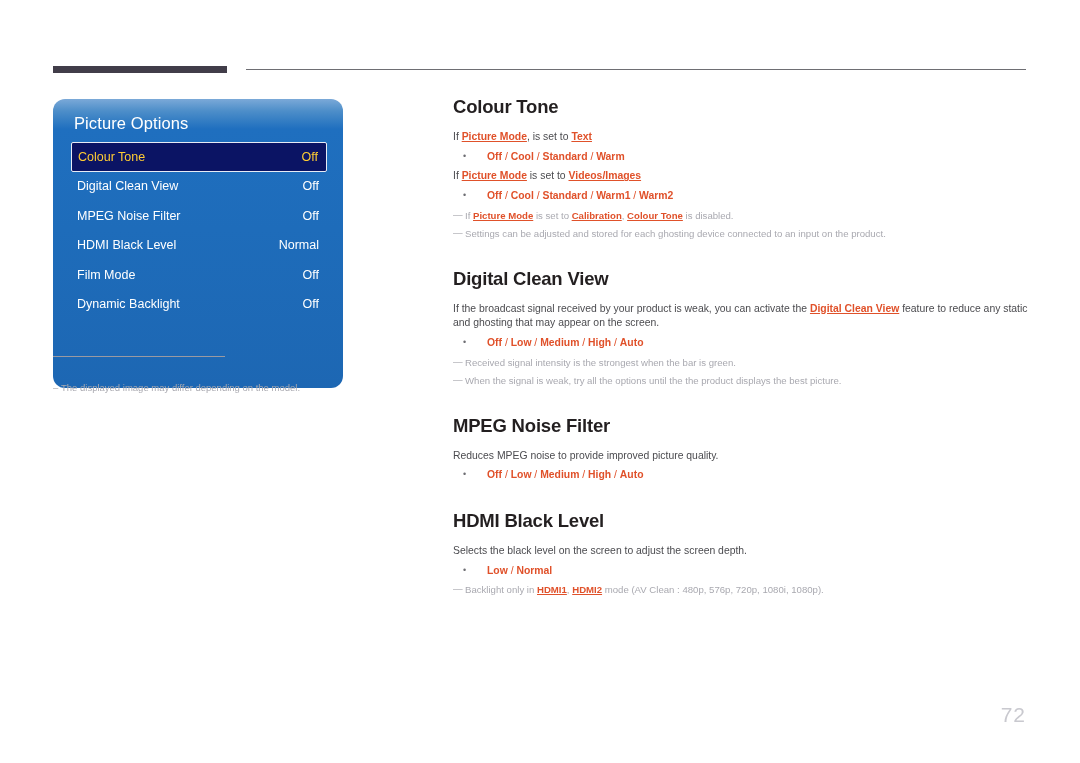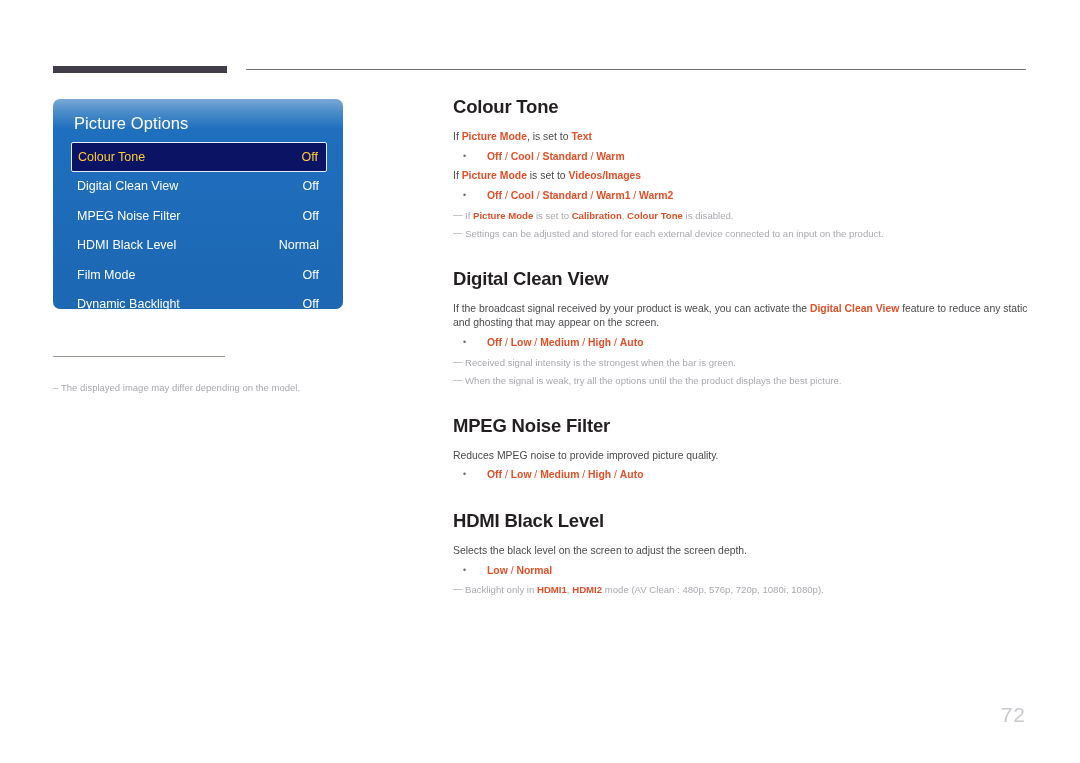--- a/index.html
+++ b/index.html
@@ -33,22 +33,22 @@
     height: 1px;
     background: #6e6e73;
   }
 
   
   #osd-panel {
     position: absolute;
     left: 53px;
     top: 99px;
     width: 290px;
-    height: 210px;
-    border-radius: 7px;
+    height: 289px;
+    border-radius: 12px;
     background: linear-gradient(to bottom,
         #7ba9d8 0px,
         #4d8ec9 12px,
         #1f6fbf 30px,
         #1e6cba 45%,
         #1d67b3 100%);
     box-sizing: border-box;
     padding: 8px;
     overflow: hidden;
   }
@@ -129,20 +129,21 @@
   }
   p.body-line {
     margin: 0 0 4px 0;
     font-size: 10.4px;
     line-height: 1.42;
     color: #4b4b4f;
   }
   .accent {
     color: #e0512a;
     font-weight: bold;
+    text-decoration: underline;
   }
   ul.opt-list {
     list-style: none;
     margin: 2px 0 4px 0;
     padding: 0;
   }
   ul.opt-list li {
     position: relative;
     padding-left: 34px;
     font-size: 10.4px;
@@ -239,21 +240,21 @@
       <h2 class="section-title">Colour Tone</h2>
       <p class="body-line"><span>If </span><span class="accent">Picture Mode</span><span>, is set to </span><span class="accent">Text</span></p>
       <ul class="opt-list">
         <li><span class="bullet">•</span><span class="opt">Off</span><span class="sep"> / </span><span class="opt">Cool</span><span class="sep"> / </span><span class="opt">Standard</span><span class="sep"> / </span><span class="opt">Warm</span></li>
       </ul>
       <p class="body-line"><span>If </span><span class="accent">Picture Mode</span><span> is set to </span><span class="accent">Videos/Images</span></p>
       <ul class="opt-list">
         <li><span class="bullet">•</span><span class="opt">Off</span><span class="sep"> / </span><span class="opt">Cool</span><span class="sep"> / </span><span class="opt">Standard</span><span class="sep"> / </span><span class="opt">Warm1</span><span class="sep"> / </span><span class="opt">Warm2</span></li>
       </ul>
       <div class="note"><span class="dash">—</span><span>If </span><span class="accent">Picture Mode</span><span> is set to </span><span class="accent">Calibration</span><span>, </span><span class="accent">Colour Tone</span><span> is disabled.</span></div>
-      <div class="note"><span class="dash">—</span><span>Settings can be adjusted and stored for each external device connected to an input on the product.</span></div>
+      <div class="note"><span class="dash">—</span><span>Settings can be adjusted and stored for each ghosting device connected to an input on the product.</span></div>
       <div class="gap-after-section"></div>
     </div>
     <div class="section">
       <h2 class="section-title">Digital Clean View</h2>
       <p class="body-line"><span>If the broadcast signal received by your product is weak, you can activate the </span><span class="accent">Digital Clean View</span><span> feature to reduce any static and ghosting that may appear on the screen.</span></p>
       <ul class="opt-list">
         <li><span class="bullet">•</span><span class="opt">Off</span><span class="sep"> / </span><span class="opt">Low</span><span class="sep"> / </span><span class="opt">Medium</span><span class="sep"> / </span><span class="opt">High</span><span class="sep"> / </span><span class="opt">Auto</span></li>
       </ul>
       <div class="note"><span class="dash">—</span><span>Received signal intensity is the strongest when the bar is green.</span></div>
       <div class="note"><span class="dash">—</span><span>When the signal is weak, try all the options until the the product displays the best picture.</span></div>

